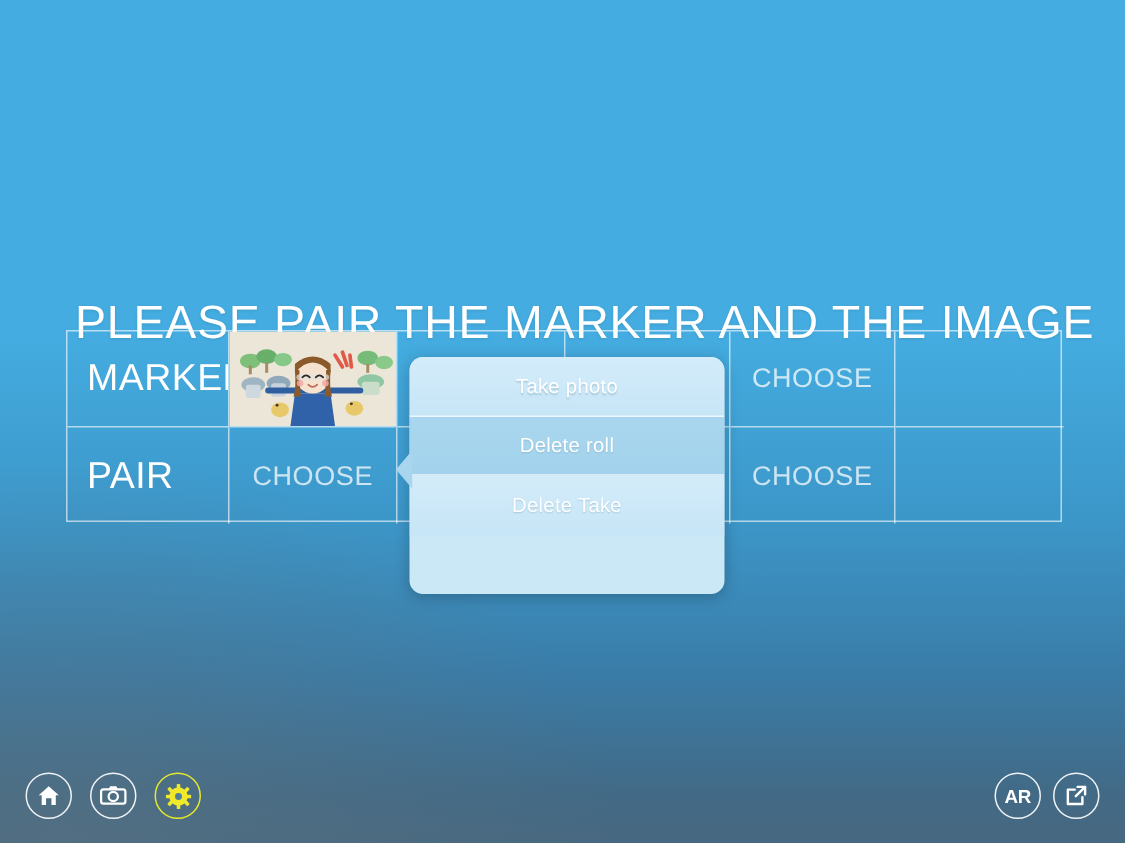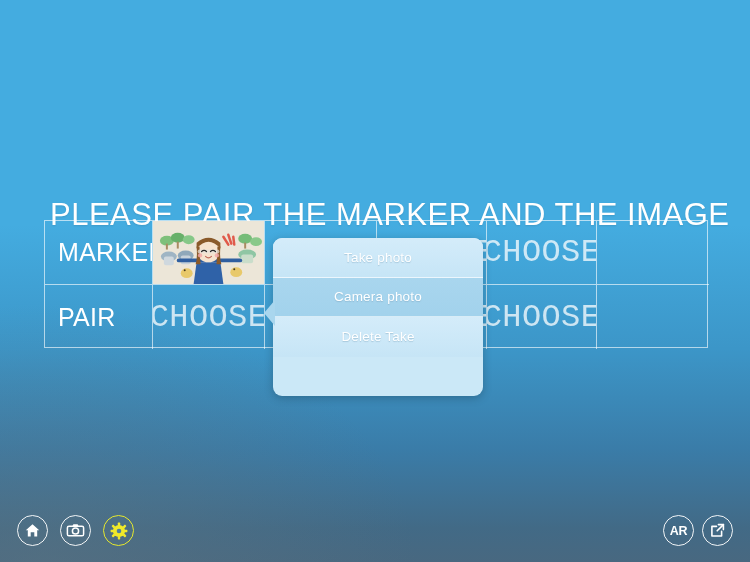--- a/index.html
+++ b/index.html
@@ -80,25 +80,24 @@
   .cell-label {
     justify-content: flex-start;
     padding-left: 13px;
     font-size: 25px;
     color: #ffffff;
     font-weight: 300;
     letter-spacing: 0.3px;
   }
 
   .cell-choose {
-    font-size: 32px;
+    font-size: 18px;
     color: rgba(255,255,255,0.74);
     font-weight: 300;
     letter-spacing: 0.4px;
-    font-family: Liberation Mono, monospace;
   }
 
   
   .thumb {
     position: absolute;
     inset: 0;
     background: #e9e2d2;
   }
   .thumb svg { display: block; width: 100%; height: 100%; }
 
@@ -298,21 +297,21 @@
     <svg width="12" height="26" viewBox="0 0 12 26">
       <path d="M12 0 L1 13 L12 26 Z" fill="#a9d6ee"></path>
     </svg>
   </div>
 
   <div class="popover">
     <div class="po-item">
       <span>Take photo</span>
     </div>
     <div class="po-item selected">
-      <span>Camera photo</span>
+      <span>Delete roll</span>
     </div>
     <div class="po-item last">
       <span>Delete Take</span>
     </div>
   </div>
 
   <div class="toolbar-left">
 
     <div class="tb-btn">
       <span>

